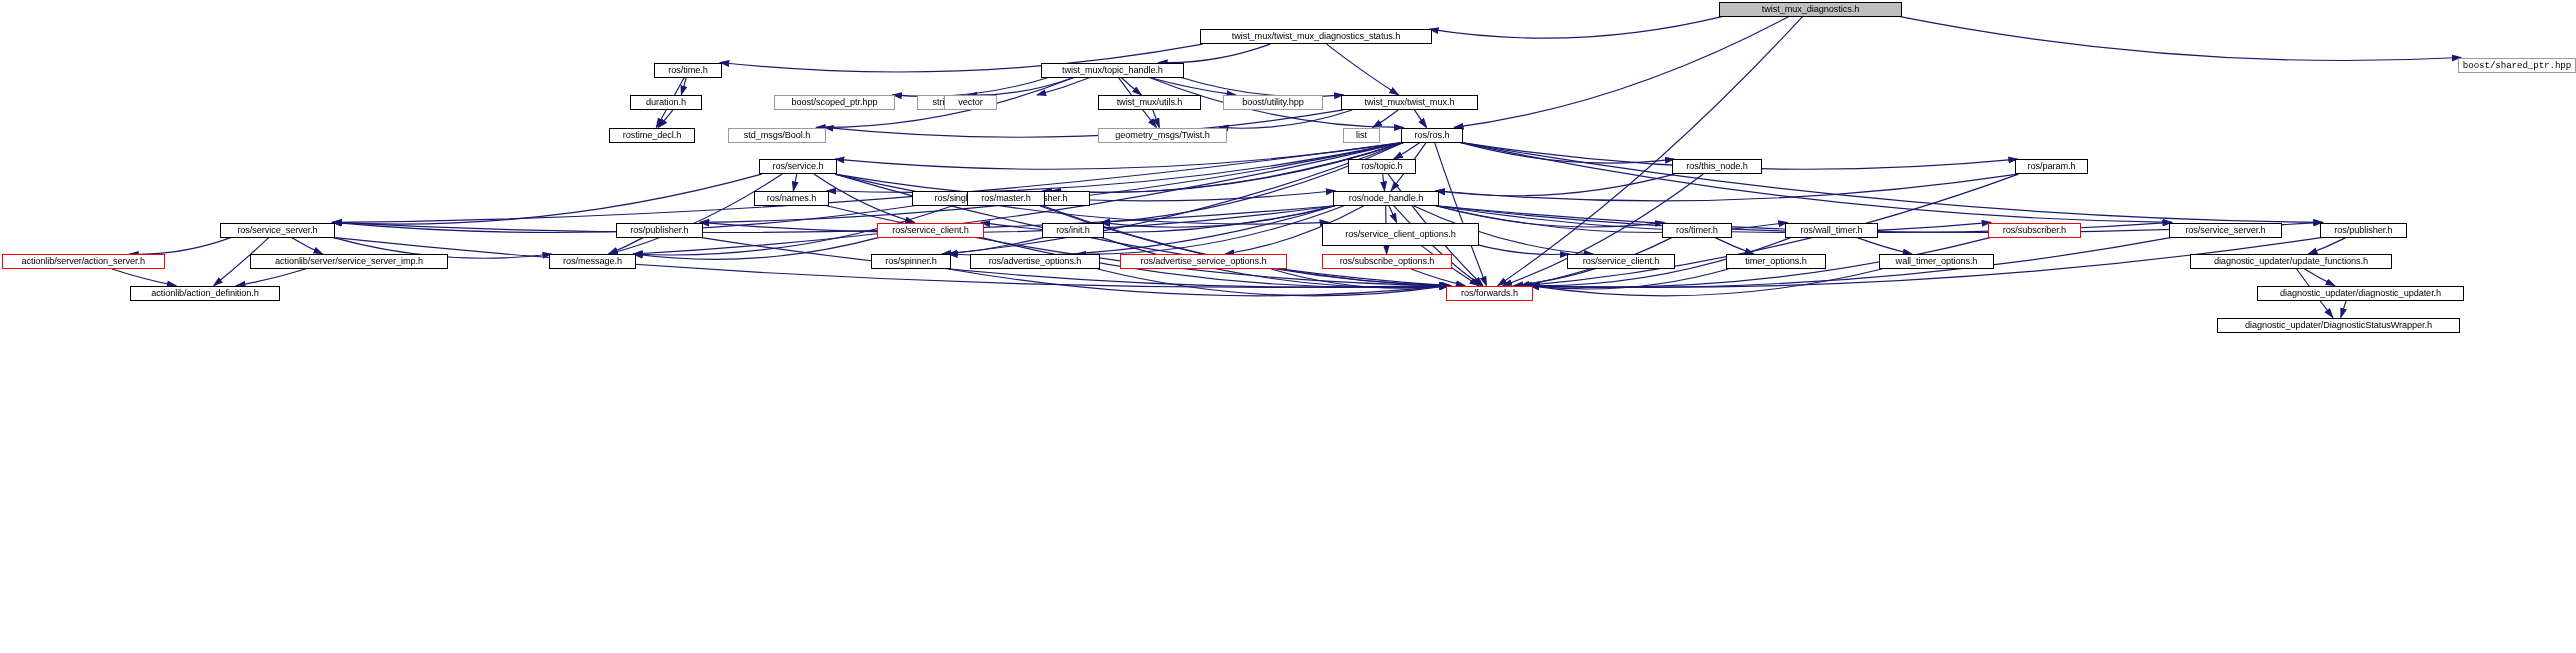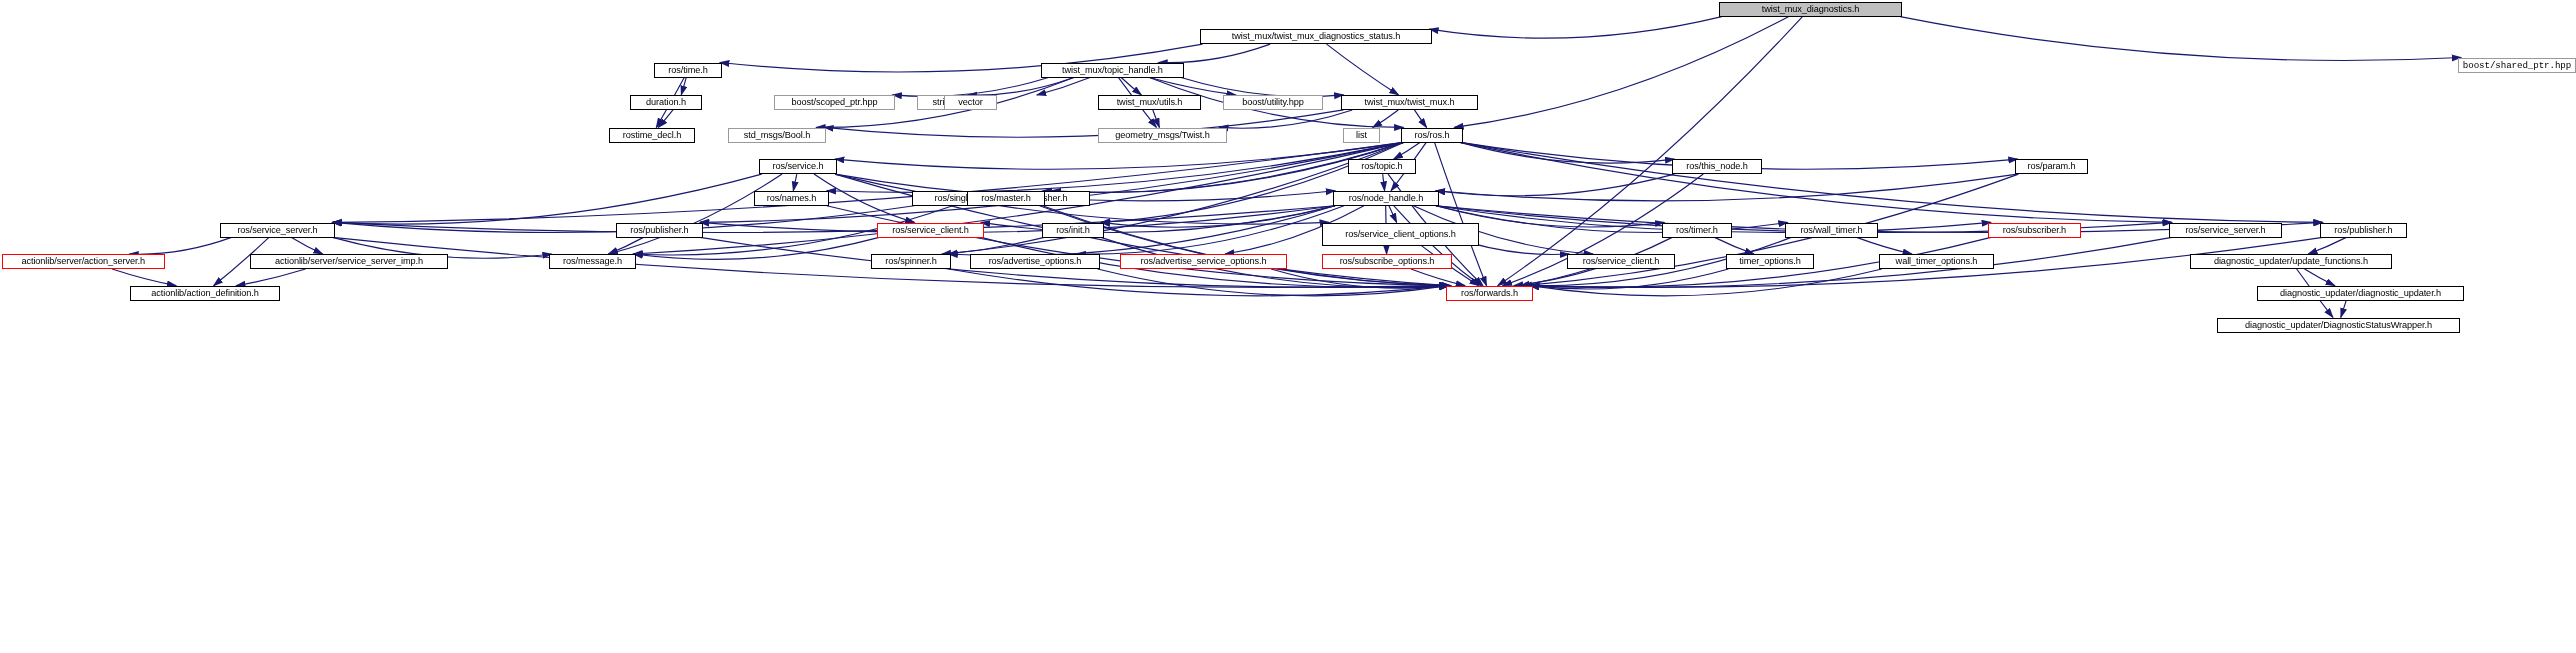--- a/index.html
+++ b/index.html
@@ -268,21 +268,21 @@
       </div>
       <div class="node red" style="left: 1120px; top: 254px; width: 167px; height: 15px;">
         <span class="lbl">ros/advertise_service_options.h</span>
       </div>
       <div class="node red" style="left: 1322px; top: 254px; width: 130px; height: 15px;">
         <span class="lbl">ros/subscribe_options.h</span>
       </div>
       <div class="node " style="left: 1567px; top: 254px; width: 108px; height: 15px;">
         <span class="lbl">ros/service_client.h</span>
       </div>
-      <div class="node " style="left: 1726px; top: 254px; width: 88px; height: 15px;">
+      <div class="node " style="left: 1726px; top: 254px; width: 100px; height: 15px;">
         <span class="lbl">timer_options.h</span>
       </div>
       <div class="node " style="left: 1879px; top: 254px; width: 115px; height: 15px;">
         <span class="lbl">wall_timer_options.h</span>
       </div>
       <div class="node " style="left: 2190px; top: 254px; width: 202px; height: 15px;">
         <span class="lbl">diagnostic_updater/update_functions.h</span>
       </div>
       <div class="node " style="left: 130px; top: 286px; width: 150px; height: 15px;">
         <span class="lbl">actionlib/action_definition.h</span>

